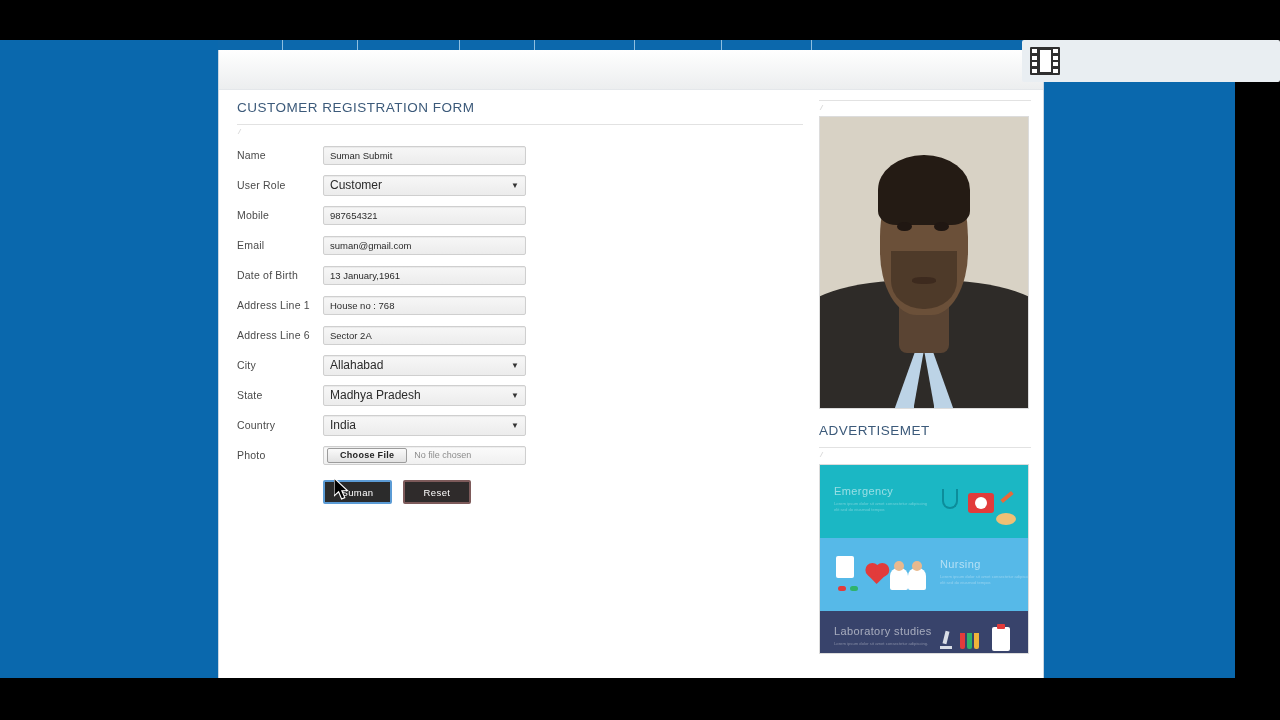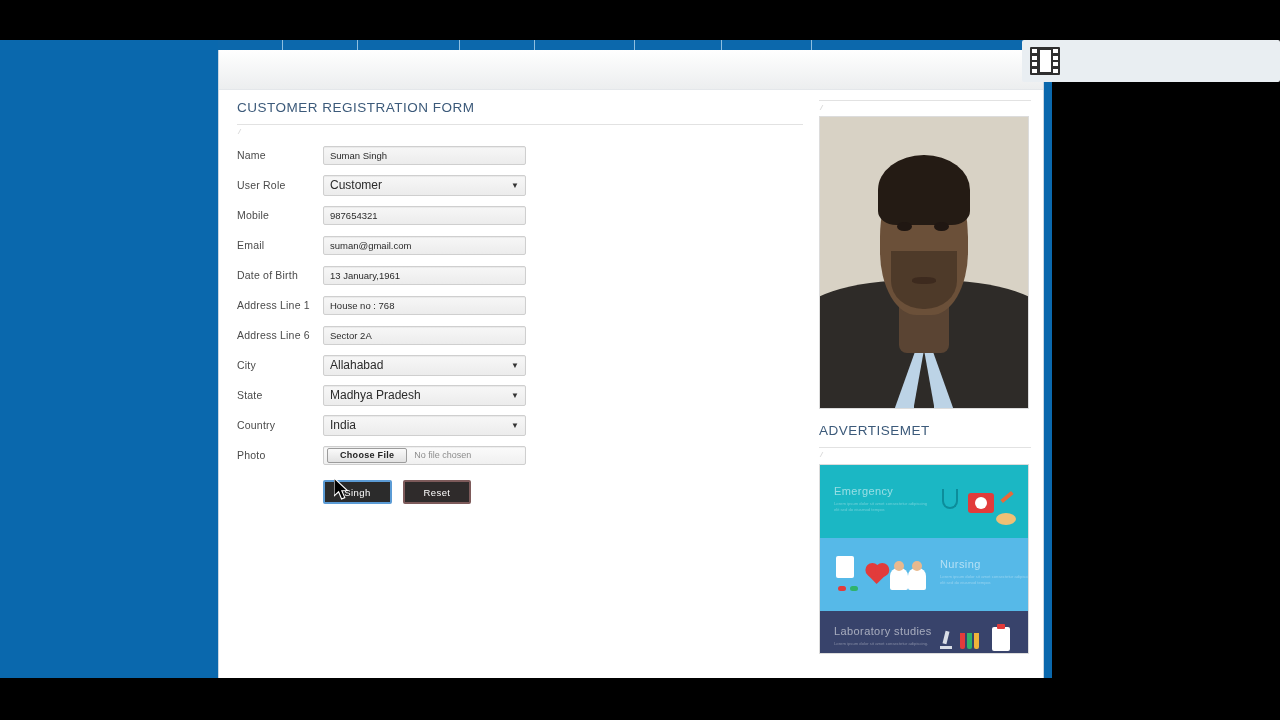--- a/index.html
+++ b/index.html
@@ -6,21 +6,21 @@
   html, body {
     width: 1280px; height: 720px;
     background: #000;
     font-family: "Liberation Sans", sans-serif;
     overflow: hidden;
   }
   #screen { position: relative; width: 1280px; height: 720px; background: #000; }
 
   
   .viewport {
-    position: absolute; left: 0; top: 40px; width: 1052px; height: 638px;
+    position: absolute; left: 0; top: 40px; width: 1235px; height: 638px;
     background: #0a68ad;
     overflow: hidden;
   }
 
   
   .page-blue { position: absolute; inset: 0; background: #0a68ad; }
 
   
   .topnav {
     position: absolute; left: 218px; top: 0px; width: 1044px; height: 10px;
@@ -270,21 +270,21 @@
 
       <div class="col-left">
         <div class="section-title">CUSTOMER REGISTRATION FORM</div>
         <div class="section-rule"></div>
         <div class="notch"></div>
 
         <div id="form-rows" style="margin-top:6px;">
             <div class="frow">
               <div class="flabel">Name</div>
               <div class="fctl">
-                <div class="ftext">Suman Singh</div>
+                <div class="ftext">Suman Submit</div>
               </div>
             </div>
             <div class="frow">
               <div class="flabel">User Role</div>
               <div class="fctl">
                 <div class="fsel"><span>Customer</span><span class="caret">▼</span></div>
               </div>
             </div>
             <div class="frow">
               <div class="flabel">Mobile</div>
@@ -339,21 +339,21 @@
               <div class="fctl">
                 <div class="ffile">
                   <span class="choosebtn">Choose File</span>
                   <span class="nofile">No file chosen</span>
                 </div>
               </div>
             </div>
           </div>
 
         <div class="btnrow">
-          <div class="btn btn-submit">Singh</div>
+          <div class="btn btn-submit">Suman</div>
           <div class="btn btn-reset">Reset</div>
         </div>
       </div>
 
       <div class="col-right">
         <div class="section-rule"></div>
         <div class="notch"></div>
 
         <div class="photo">
           <div class="pt-bg"></div>

